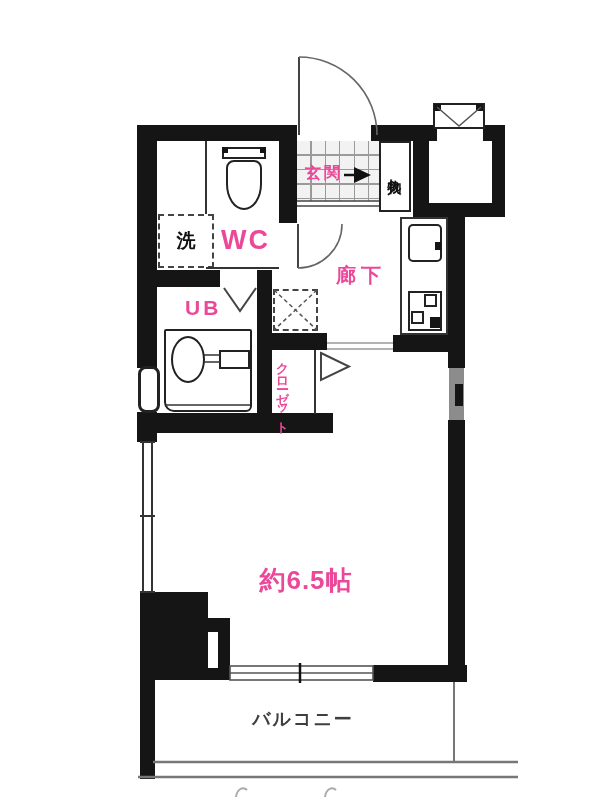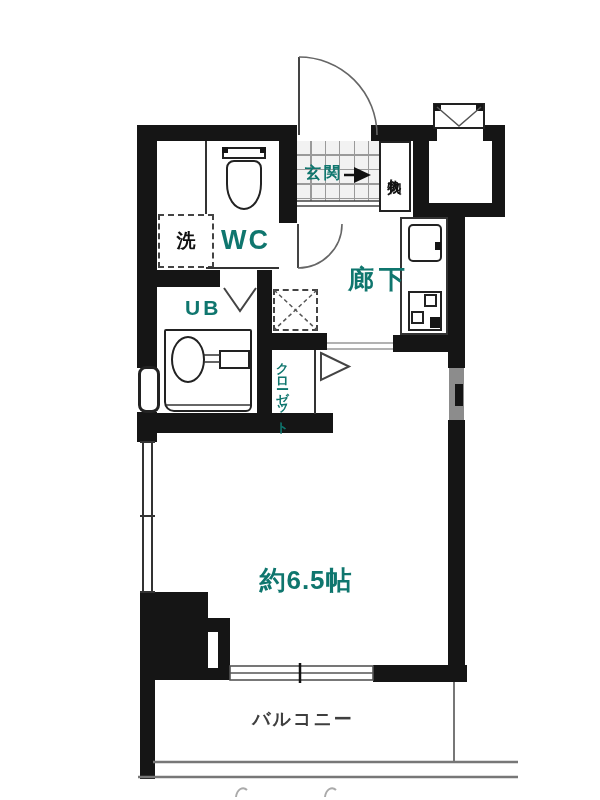--- a/index.html
+++ b/index.html
@@ -12,21 +12,21 @@
     --c-faint:#aaaaaa;
   }
   html,body{margin:0;padding:0;background:#ffffff;}
   #stage{
     position:relative;width:600px;height:800px;background:#ffffff;overflow:hidden;
     font-family:"Liberation Sans","DejaVu Sans",sans-serif;color:#111;
   }
   .abs{position:absolute;}
   .wall{position:absolute;background:var(--c-wall);}
   .whitebox{position:absolute;background:#ffffff;}
-  .lbl{position:absolute;font-weight:bold;color:#0f766e;white-space:nowrap;}
+  .lbl{position:absolute;font-weight:bold;color:#ec4899;white-space:nowrap;}
   .center{display:flex;align-items:center;justify-content:center;text-align:center;}
   .vtext{writing-mode:vertical-rl;text-orientation:upright;}
   .dashedbox{position:absolute;border:2px dashed #444;background:#fff;box-sizing:border-box;}
   .solidbox{position:absolute;border:2px solid #222;background:#fff;box-sizing:border-box;}
   #genkan-tiles{
     position:absolute;left:297px;top:141px;width:82px;height:60px;
     background-image:
       repeating-linear-gradient(to bottom, transparent 0 13px, var(--c-grid) 13px 14.5px),
       repeating-linear-gradient(to right, transparent 0 13px, var(--c-grid) 13px 14.5px);
     background-color:#f2f2f2;
@@ -140,18 +140,18 @@
     <path d="M 153 762 H 518" stroke="#777" stroke-width="2.5" fill="none"></path>
     <path d="M 138 777 H 518" stroke="#777" stroke-width="2.5" fill="none"></path>
 
     <path d="M 236 797 C 237 789 243 786 247 790" stroke="#aaa" stroke-width="2" fill="none"></path>
     <path d="M 325 797 C 326 789 332 786 336 790" stroke="#aaa" stroke-width="2" fill="none"></path>
   </svg>
 
   <div class="lbl" style="left:305px;top:163px;font-size:16px;letter-spacing:3px;">玄関</div>
   <div class="lbl" style="left:221px;top:225px;font-size:27px;letter-spacing:2px;">WC</div>
   <div class="lbl" style="left:185px;top:296px;font-size:21px;letter-spacing:3px;">UB</div>
-  <div class="lbl" style="left:336px;top:262px;font-size:26px;letter-spacing:5px;margin-left:12px;">廊下</div>
+  <div class="lbl" style="left:336px;top:262px;font-size:20px;letter-spacing:5px;">廊下</div>
   <div class="lbl vtext" style="left:274px;top:353px;height:56px;font-size:13px;line-height:17px;font-weight:bold;">クローゼット</div>
   <div class="lbl center" style="left:196px;top:563px;width:220px;font-size:26px;letter-spacing:1px;text-align:right;">約6.5帖</div>
   <div class="lbl center" style="left:203px;top:707px;width:200px;font-size:18px;letter-spacing:2px;color:var(--c-textgray);">バルコニー</div>
 
 </div>
 
 </body></html>

